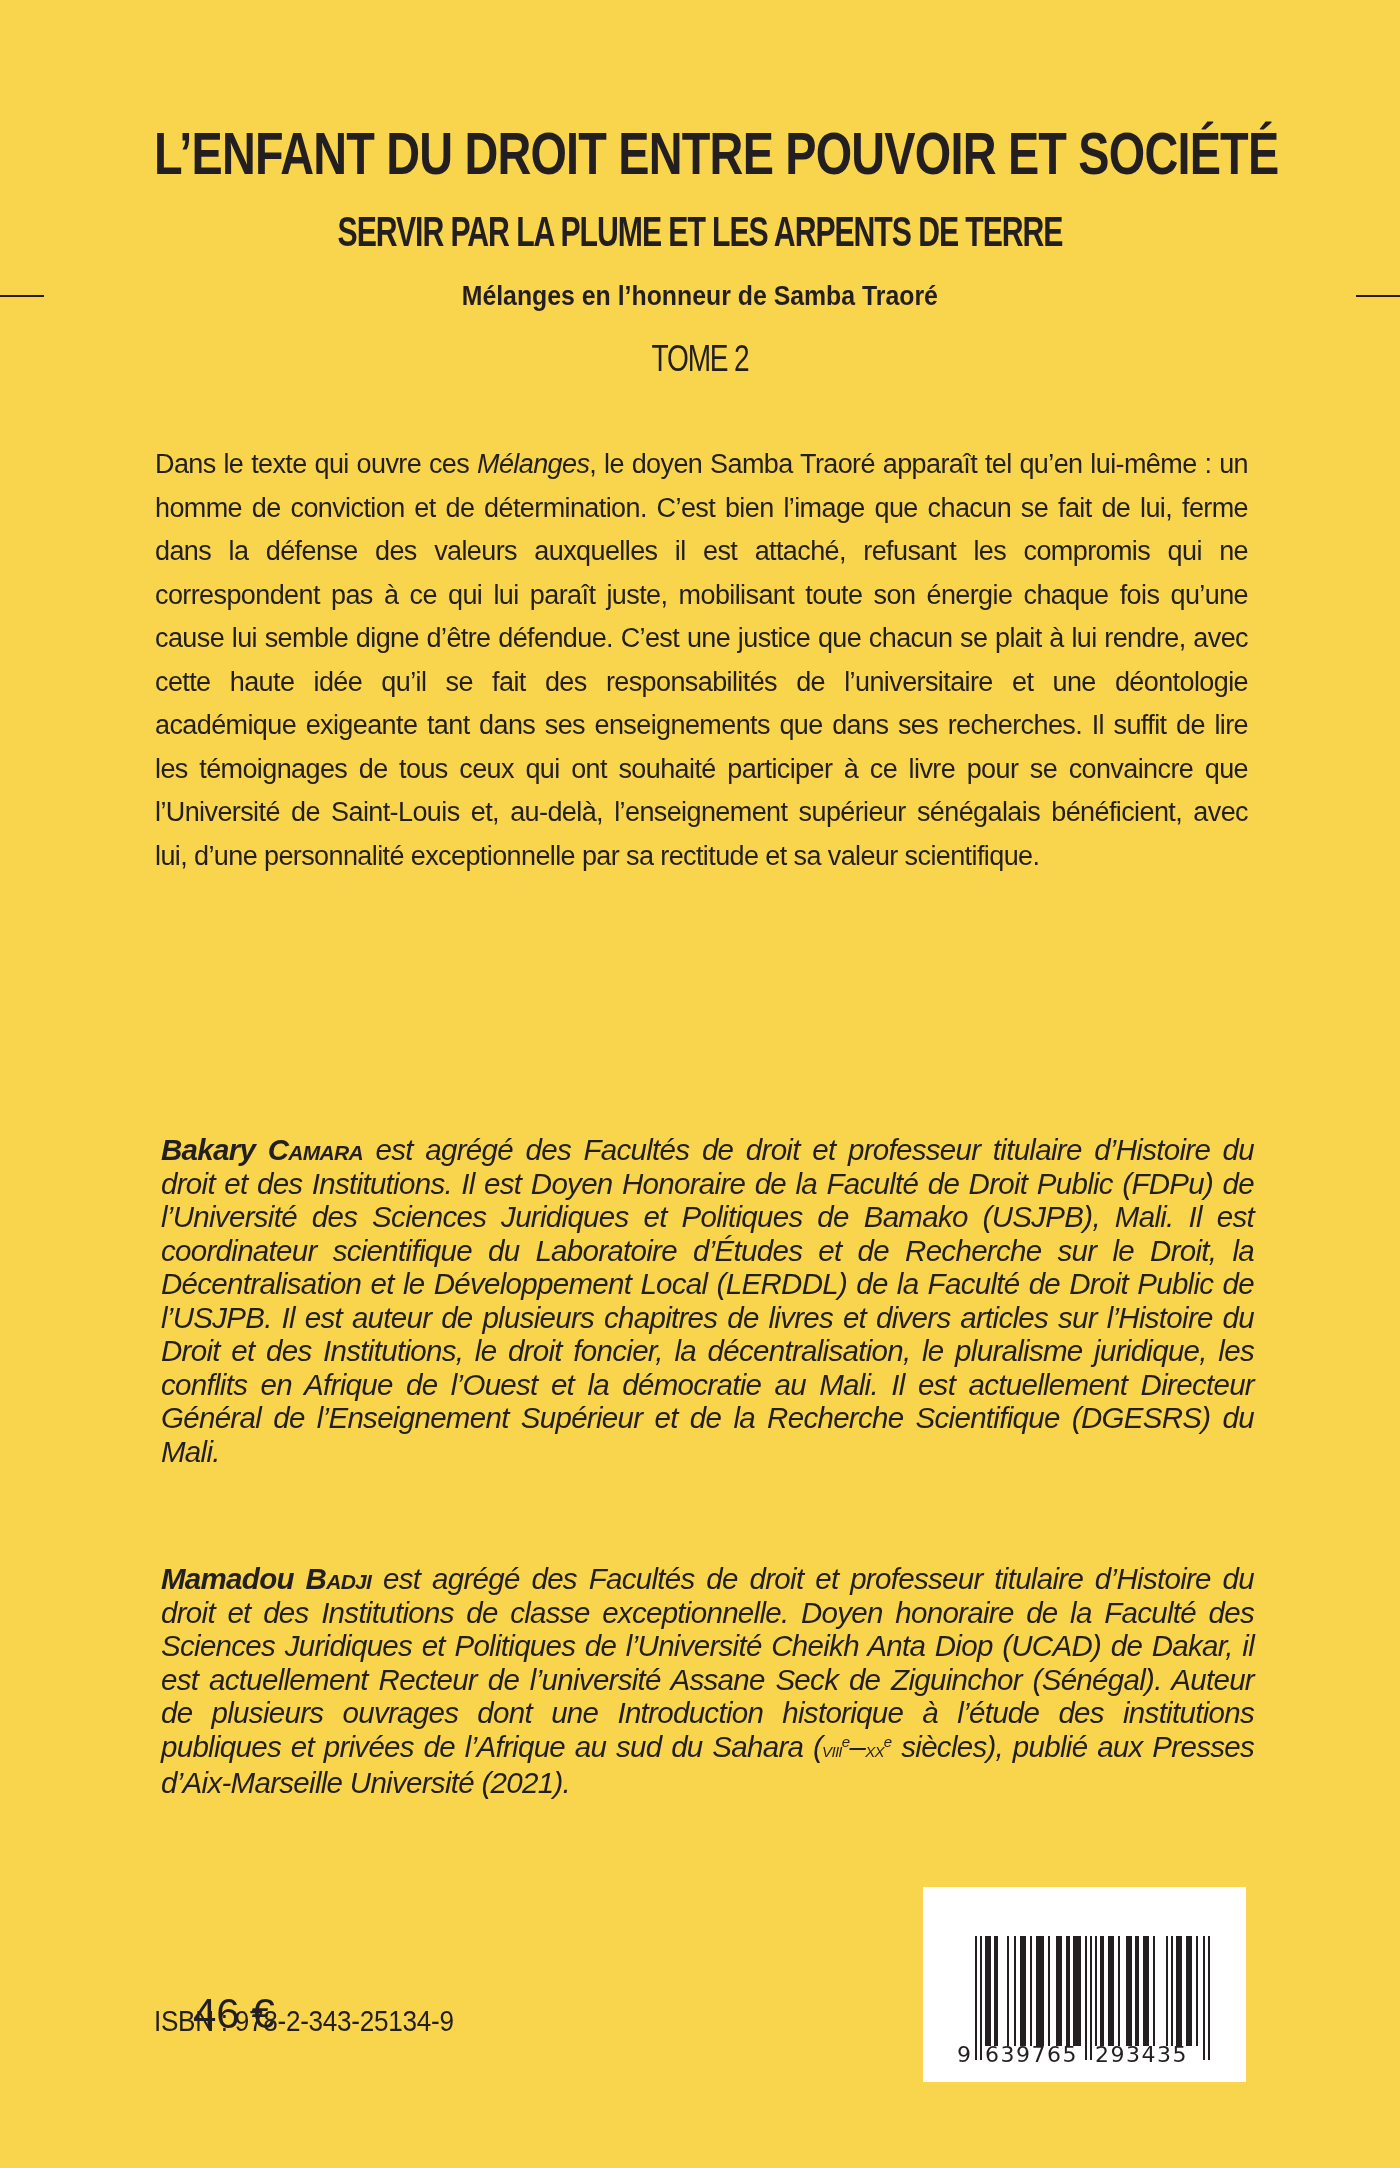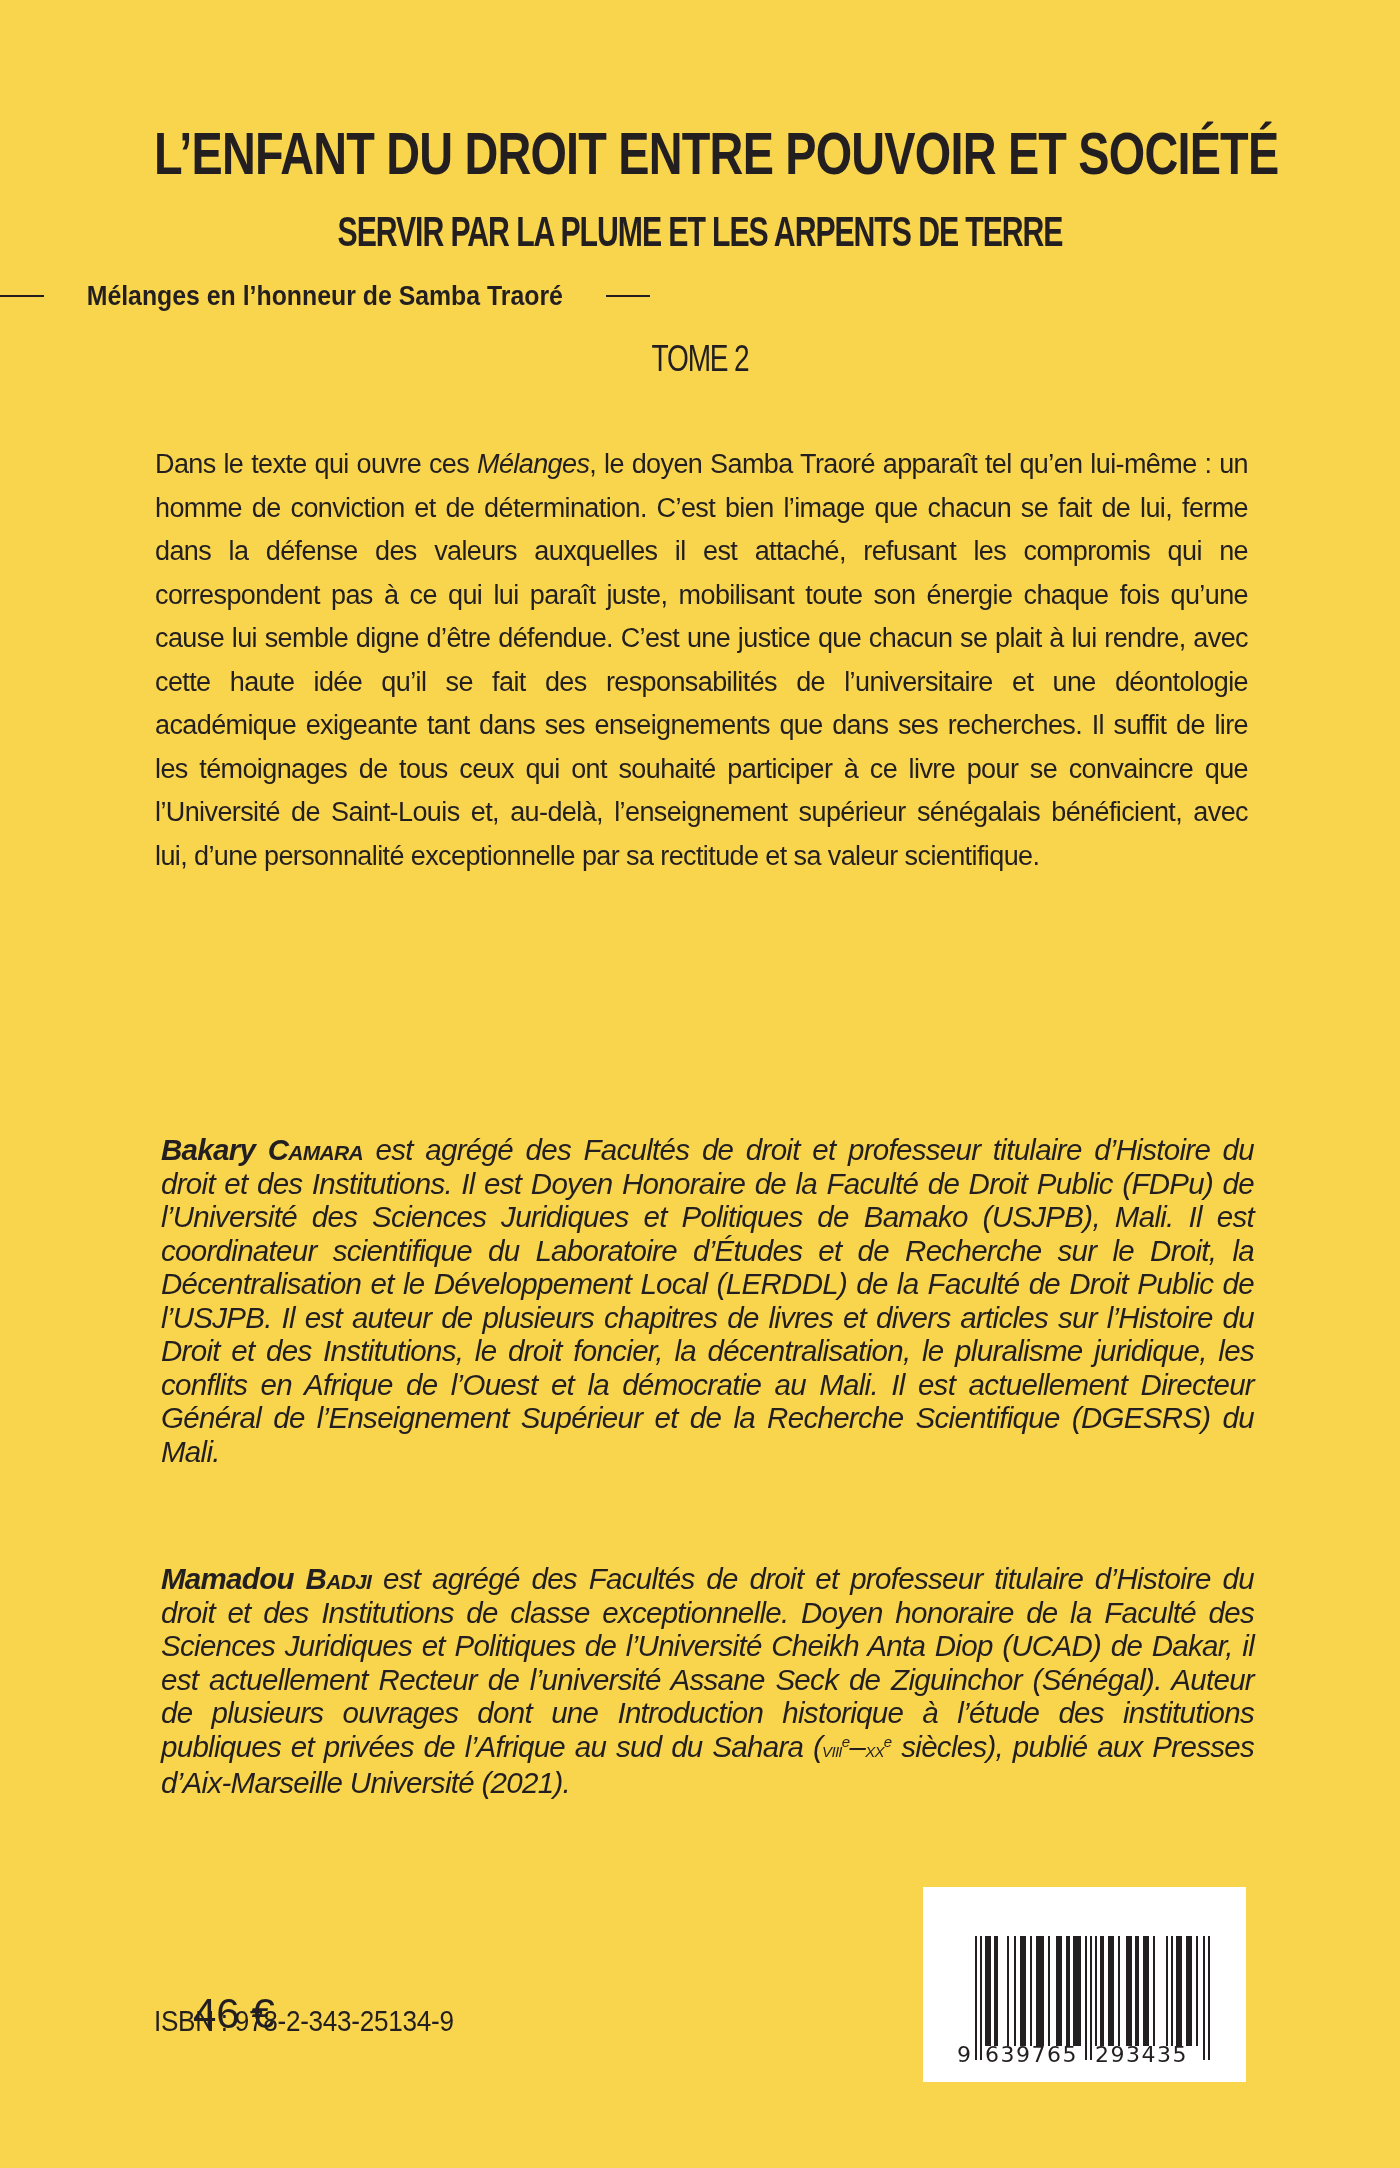--- a/index.html
+++ b/index.html
@@ -31,21 +31,21 @@
       font-weight: 700;
       font-size: 42px;
       line-height: 50px;
       letter-spacing: -1.5px;
       transform: scaleX(0.72);
       transform-origin: center;
       white-space: nowrap;
     }
     .honor {
       position: absolute; left: 0; right: 0; top: 278px;
-      display: flex; justify-content: flex-start; align-items: center;
+      display: flex; justify-content: space-between; align-items: center;
       gap: 22px;
     }
     .honor .dash {
       display: inline-block; width: 44px; height: 2px; background: #231F20;
     }
     .honor .text {
       font-weight: 700; font-size: 27px; line-height: 36px;
       transform: scaleX(0.92); display: inline-block;
       white-space: nowrap;
     }

